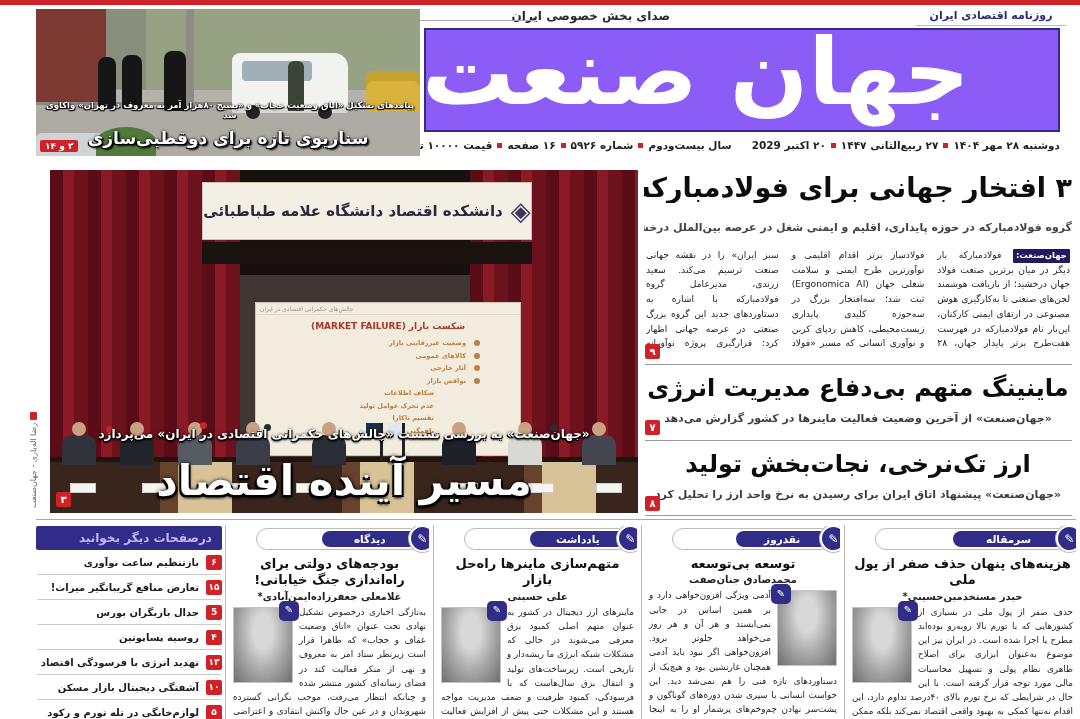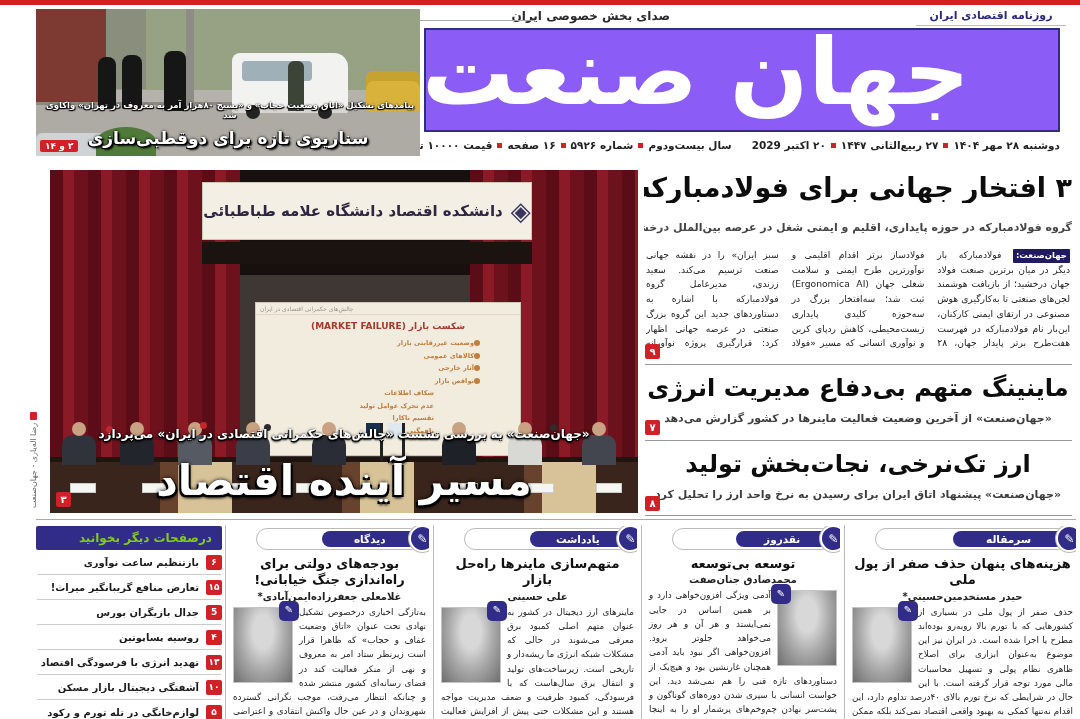--- a/index.html
+++ b/index.html
@@ -63,21 +63,21 @@
   .curtain.cr { right:0; width:168px; }
   .pm-banner { position:absolute; top:12px; left:152px; width:330px; height:58px; background:#f4efe4; border:1px solid #cfc6b2; display:flex; align-items:center; justify-content:center; gap:8px; }
   .pm-banner .emblem { color:#3a355f; font-size:26px; line-height:1; }
   .pm-banner .btxt { font-size:15px; font-weight:bold; color:#2c2640; white-space:nowrap; }
   .pm-band { position:absolute; top:72px; left:152px; width:330px; height:22px; background:#1a1310; }
   .pm-screen { position:absolute; top:132px; left:205px; width:266px; height:154px; background:#f2ecdf; border:1px solid #cfc8b8; }
   .sl-head { font-size:6px; color:#9a948a; text-align:left; direction:ltr; padding:2px 4px; border-bottom:1px solid #e0d9c9; }
   .sl-head span { direction:rtl; unicode-bidi:plaintext; }
   .sl-title { text-align:center; font-size:9px; font-weight:bold; color:#a8392c; margin-top:6px; }
   .sl-list { margin-top:6px; }
-  .sl-b { display:flex; align-items:center; gap:0; font-size:6.6px; color:#c07f3e; font-weight:bold; padding-right:40px; height:12.5px; }
+  .sl-b { display:flex; align-items:center; gap:8px; font-size:6.6px; color:#c07f3e; font-weight:bold; padding-right:40px; height:12.5px; }
   .sl-b.sub { padding-right:86px; }
   .sl-m { width:6px; height:6px; border-radius:50%; background:#c07f3e; flex:0 0 auto; }
   .pm-desk { position:absolute; bottom:0; left:0; width:100%; height:56px; background:repeating-linear-gradient(90deg,#3a251c 0 110px,#67422c 110px 128px,#d8c398 128px 182px); border-top:5px solid #20140f; }
   .person { position:absolute; bottom:48px; width:34px; height:30px; border-radius:10px 10px 0 0; }
   .person::before { content:""; position:absolute; top:-13px; left:10px; width:14px; height:14px; border-radius:50%; background:#c9a183; }
   .namecard { position:absolute; bottom:20px; width:26px; height:10px; background:#f5f5f2; border:1px solid #ccc; }
   .micdot { position:absolute; width:7px; height:7px; border-radius:50%; }
   .flag { position:absolute; bottom:52px; width:3px; height:38px; background:#222; }
   .flag::after { content:""; position:absolute; top:0; right:3px; width:14px; height:16px; }
   .flag.f1::after { background:#16304f; }
@@ -100,21 +100,21 @@
   .col-body { font-size:8.8px; line-height:1.62; text-align:justify; color:#222; padding:0 3px; }
   .portrait { width:60px; height:76px; background:radial-gradient(ellipse at 50% 32%, #d8d8d8 0 24%, #a9a9a9 55%, #6e6e6e 100%); border:1px solid #c4c4c4; position:relative; }
   .portrait.fl { float:left; margin:2px 6px 2px 0; }
   .portrait.fr { float:right; margin:2px 0 2px 6px; }
   .pcorner { position:absolute; top:-7px; width:20px; height:20px; background:#312c87; border-radius:5px; color:#fff; font-size:10px; display:flex; align-items:center; justify-content:center; }
   .portrait.fl .pcorner { right:-7px; }
   .portrait.fr .pcorner { left:-7px; }
 
   
   .sb { position:absolute; top:526px; left:36px; width:186px; height:193px; overflow:hidden; }
-  .sb-head { background:#312c87; color:#84cc16; font-size:12px; font-weight:bold; height:24px; display:flex; align-items:center; padding-right:10px; border-radius:2px;padding-left:20px; }
+  .sb-head { background:#312c87; color:#c4b5fd; font-size:12px; font-weight:bold; height:24px; display:flex; align-items:center; padding-right:10px; border-radius:2px;padding-left:20px; }
   .sb-item { display:flex; align-items:center; gap:7px; height:24px; }
   .sb-rule { border-top:1px solid #ccc; margin:0 1px; }
   .sb-badge { background:#cf2127; color:#fff; width:16px; height:15px; font-size:9px; font-weight:bold; display:flex; align-items:center; justify-content:center; border-radius:2px; flex:0 0 auto; }
   .sb-label { font-size:10px; font-weight:bold; color:#1b1b1b; white-space:nowrap; overflow:hidden; }
 </style>
 </head>
 <body>
 
 <div class="page">
   <div class="topbar"></div>

